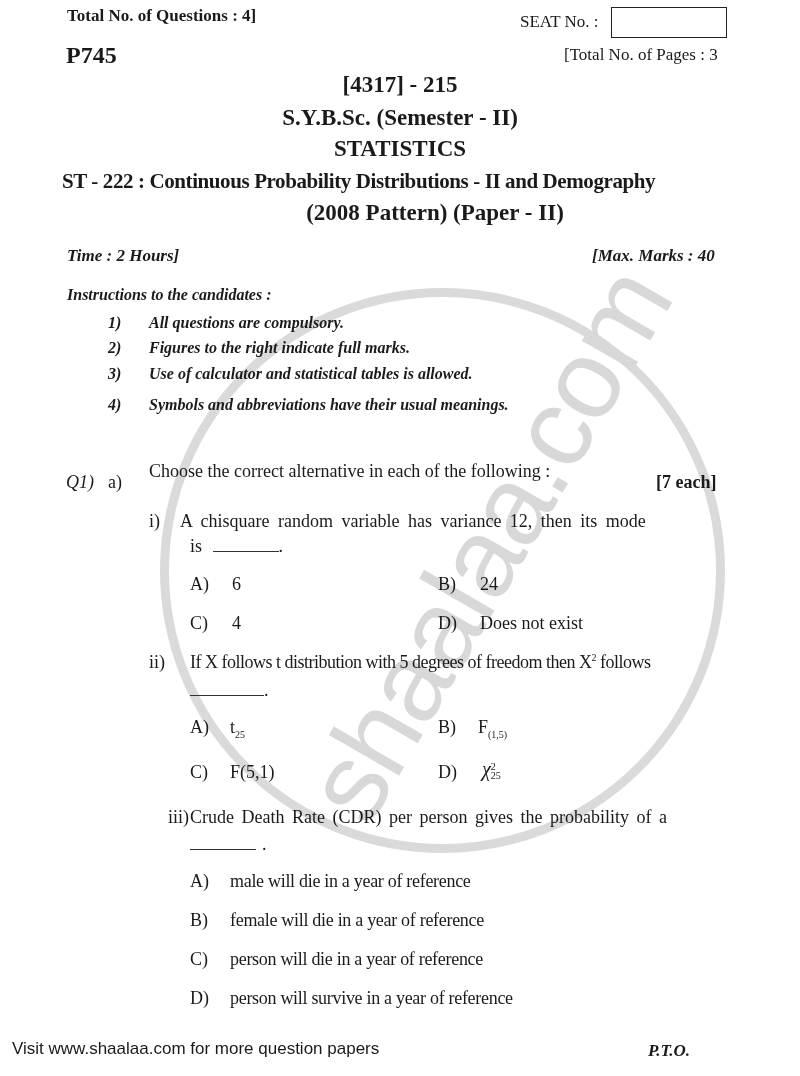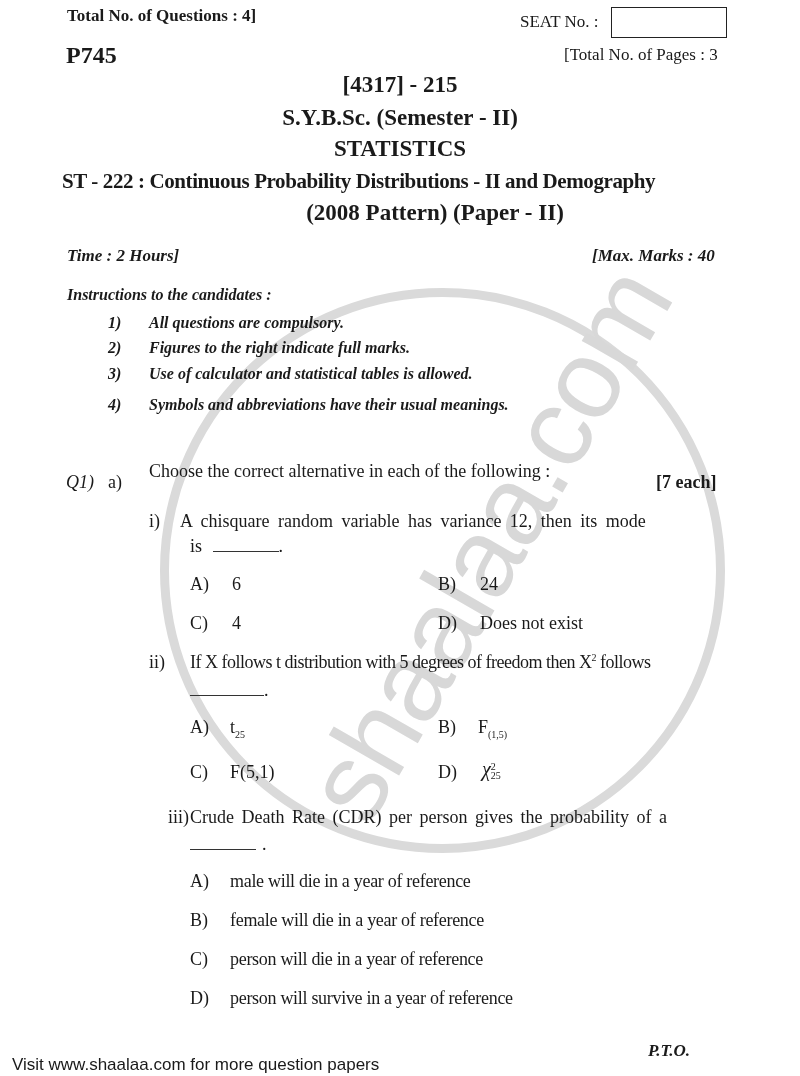--- a/index.html
+++ b/index.html
@@ -107,15 +107,15 @@
   </div>
   <div class="opt-l" style="left:190px; top:871px;">A)</div>
   <div class="opt-l" style="left:230px; top:871px; letter-spacing:-0.3px;">male will die in a year of reference</div>
   <div class="opt-l" style="left:190px; top:910px;">B)</div>
   <div class="opt-l" style="left:230px; top:910px; letter-spacing:-0.3px;">female will die in a year of reference</div>
   <div class="opt-l" style="left:190px; top:949px;">C)</div>
   <div class="opt-l" style="left:230px; top:949px; letter-spacing:-0.3px;">person will die in a year of reference</div>
   <div class="opt-l" style="left:190px; top:988px;">D)</div>
   <div class="opt-l" style="left:230px; top:988px; letter-spacing:-0.3px;">person will survive in a year of reference</div>
 
-  <div class="abs footer-left" style="left:12px; top:1039px;margin-top:16px;">Visit www.shaalaa.com for more question papers</div>
+  <div class="abs footer-left" style="left:12px; top:1039px;">Visit www.shaalaa.com for more question papers</div>
   <div class="abs" style="left:648px; top:1041px; font-style:italic; font-size:17px; font-weight:bold;">P.T.O.</div>
 </div>
 
 </body></html>

